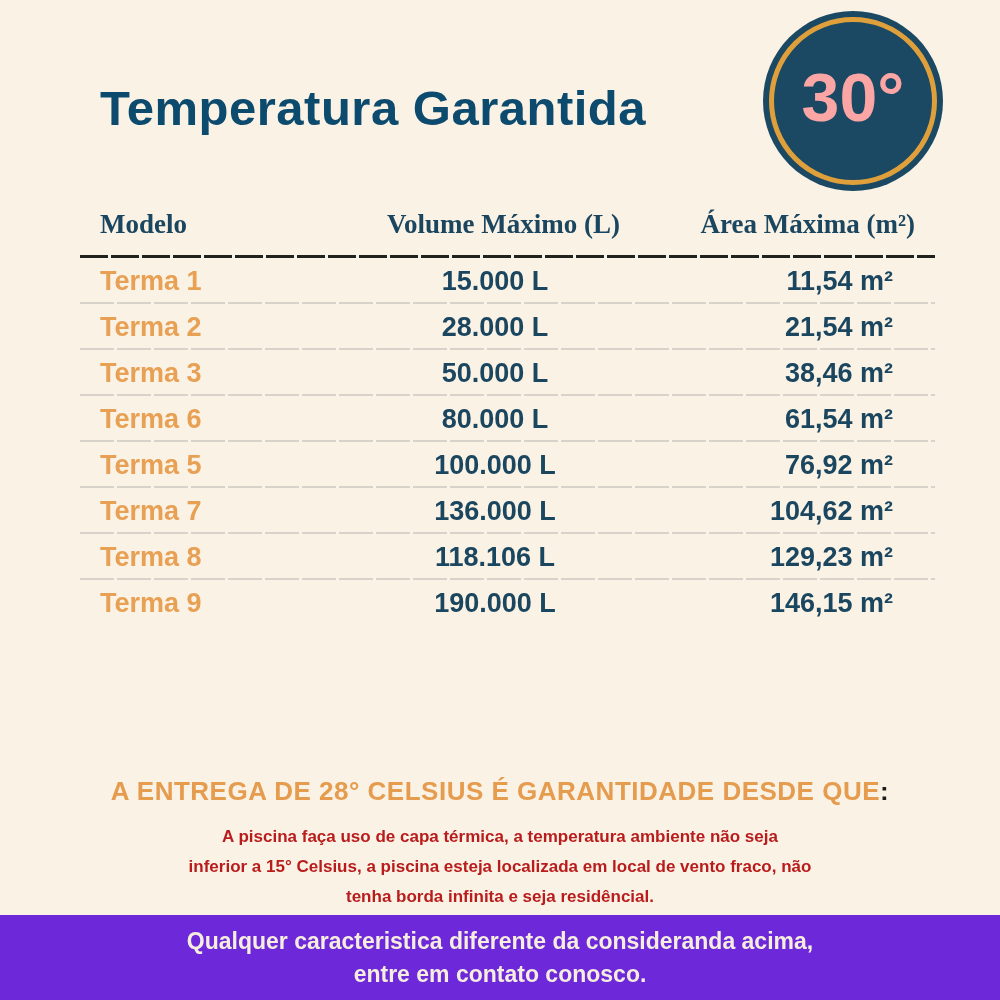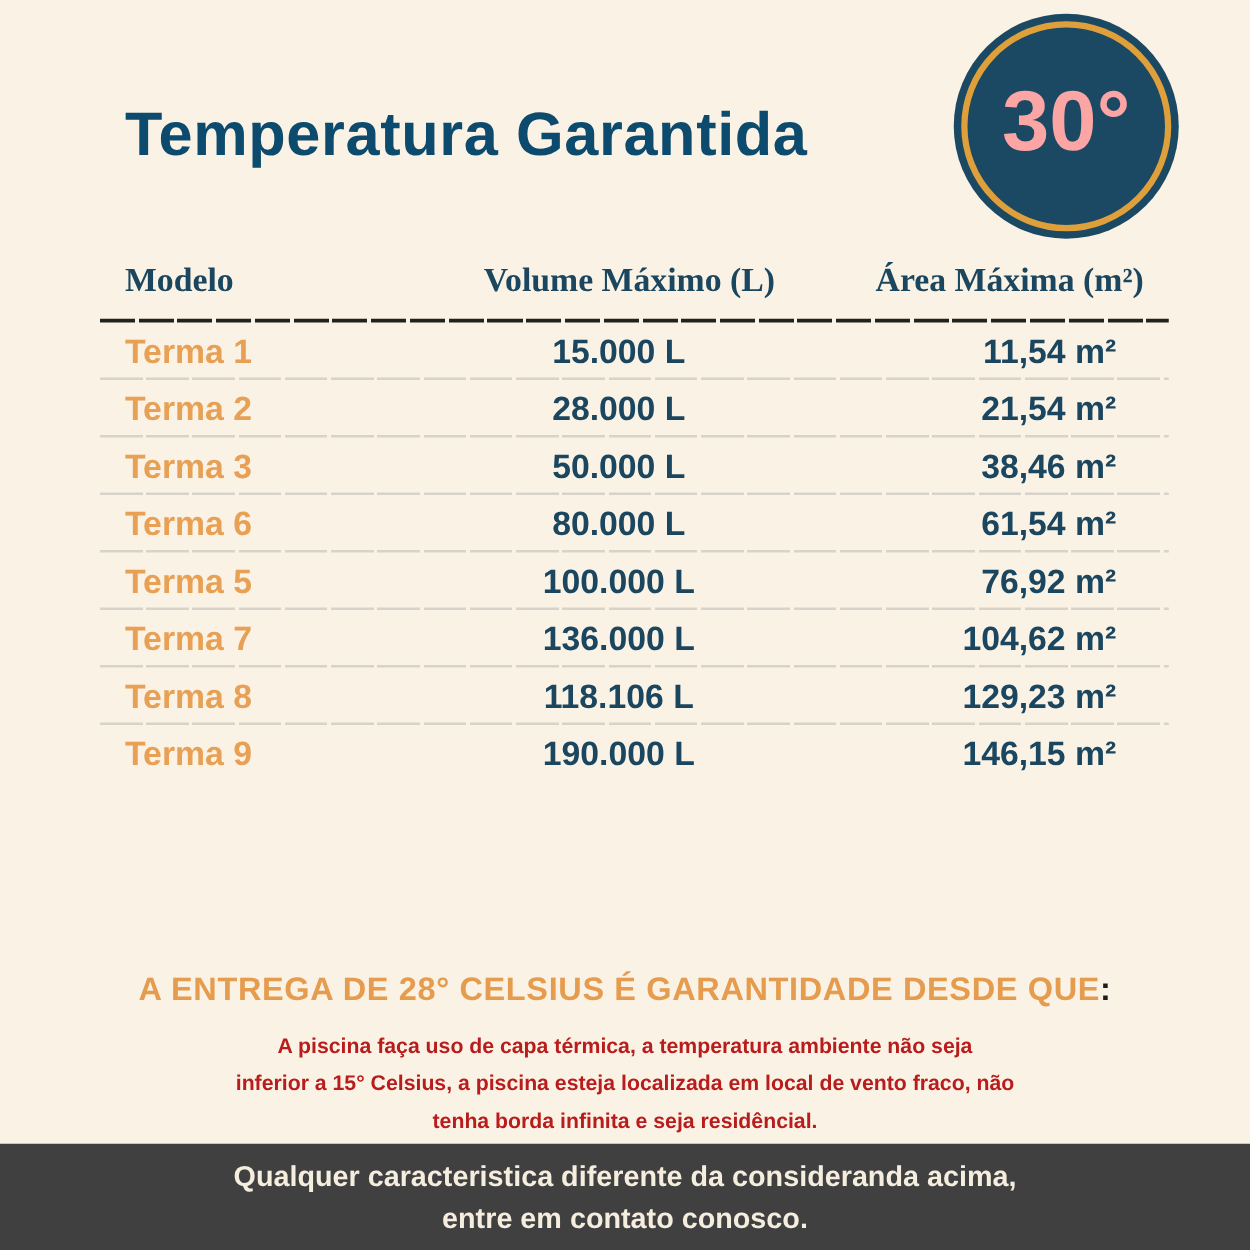--- a/index.html
+++ b/index.html
@@ -124,21 +124,21 @@
     line-height: 30px;
   }
 
   
   .bottom-bar {
     position: absolute;
     left: 0;
     top: 915px;
     width: 1000px;
     height: 85px;
-    background: #404040;
+    background: #6d28d9;
     display: flex;
     flex-direction: column;
     align-items: center;
     justify-content: center;
     color: #f5edde;
     font-size: 23px;
     font-weight: 700;
     line-height: 33px;
     text-align: center;
   }

